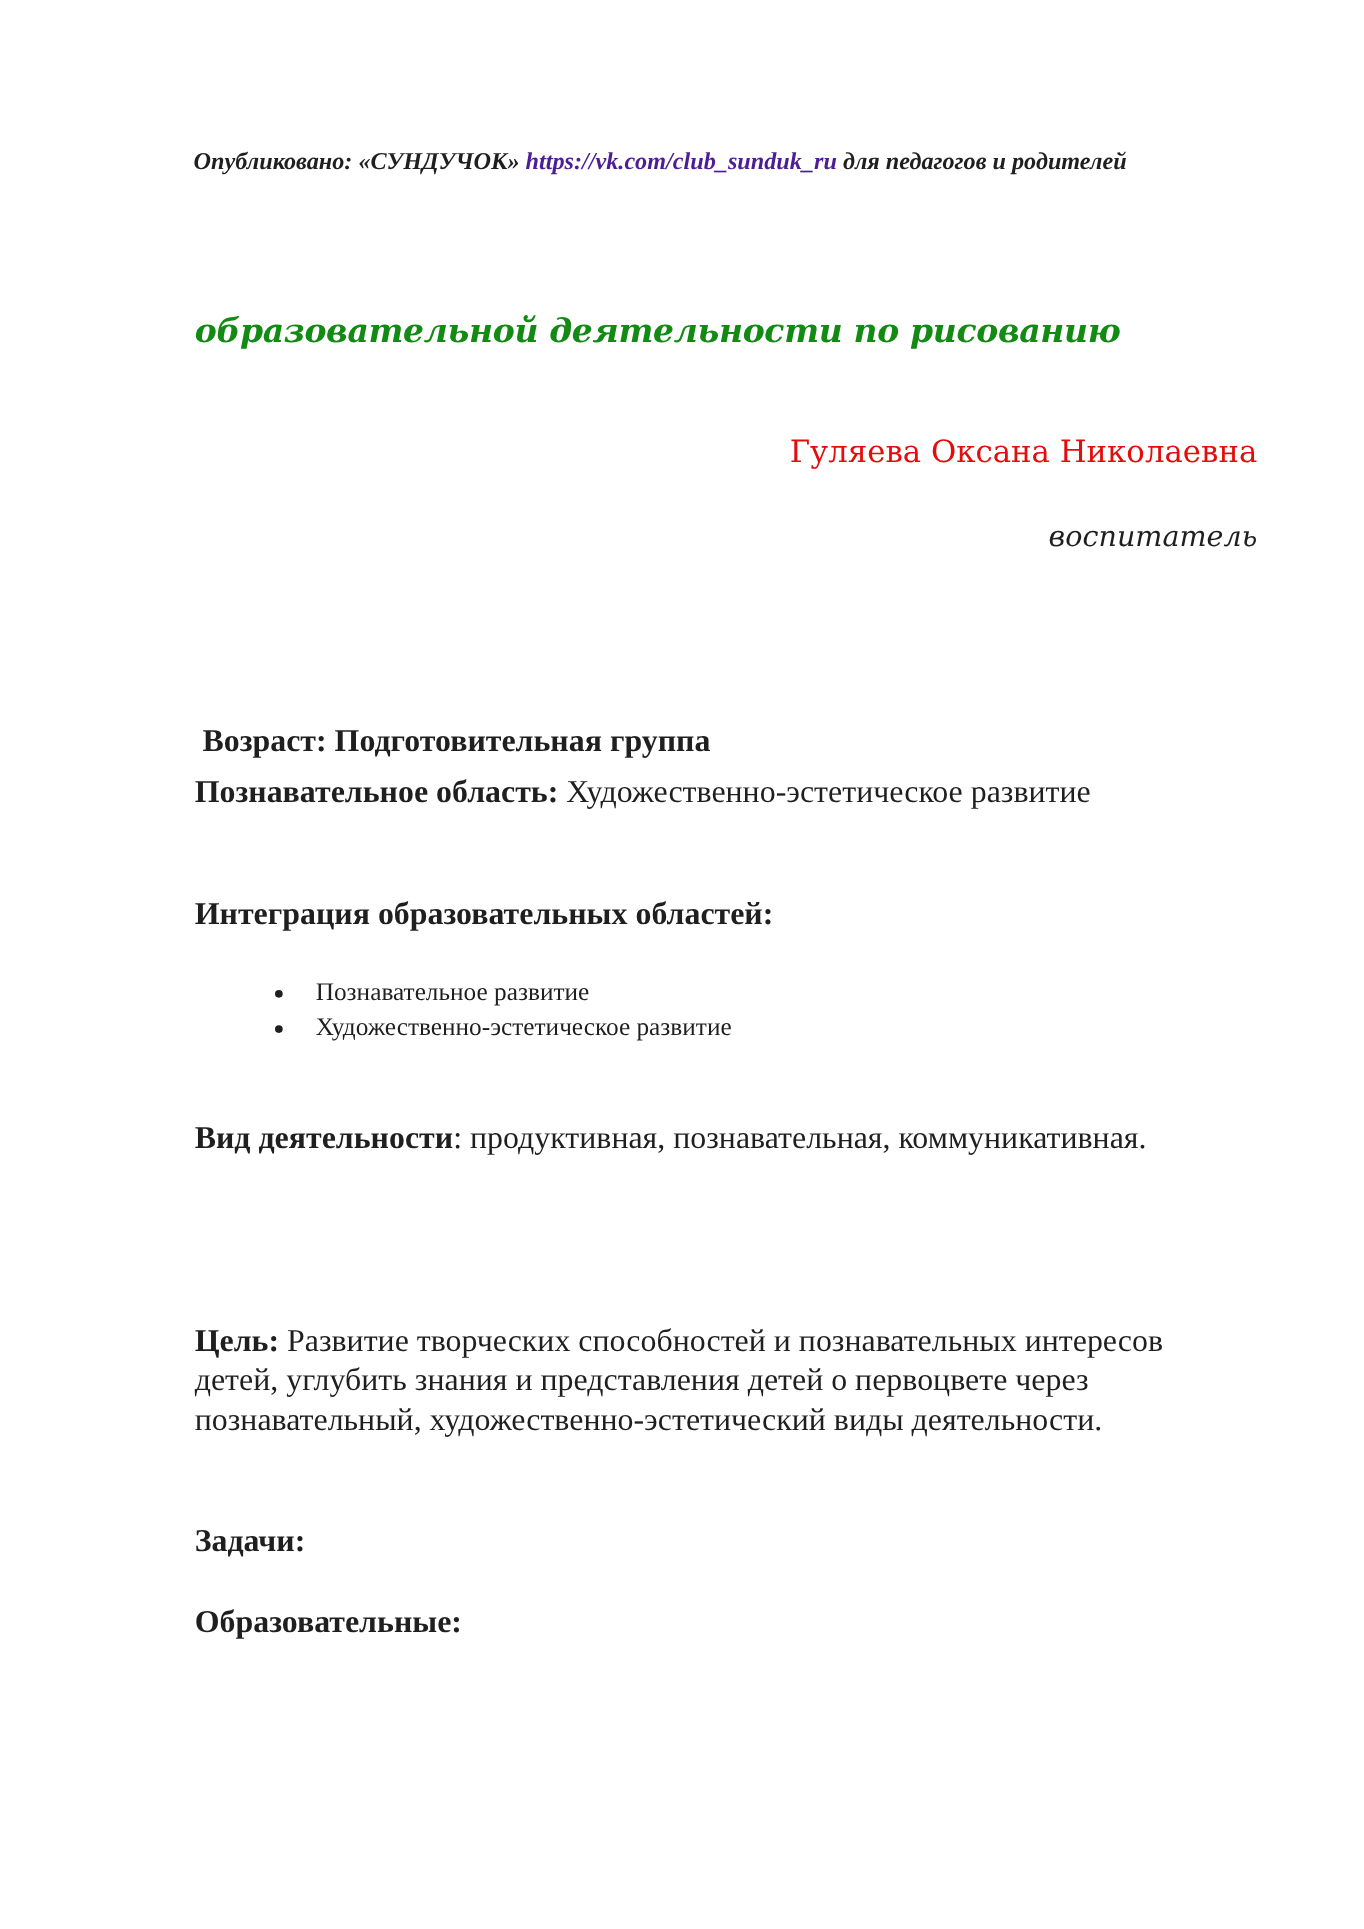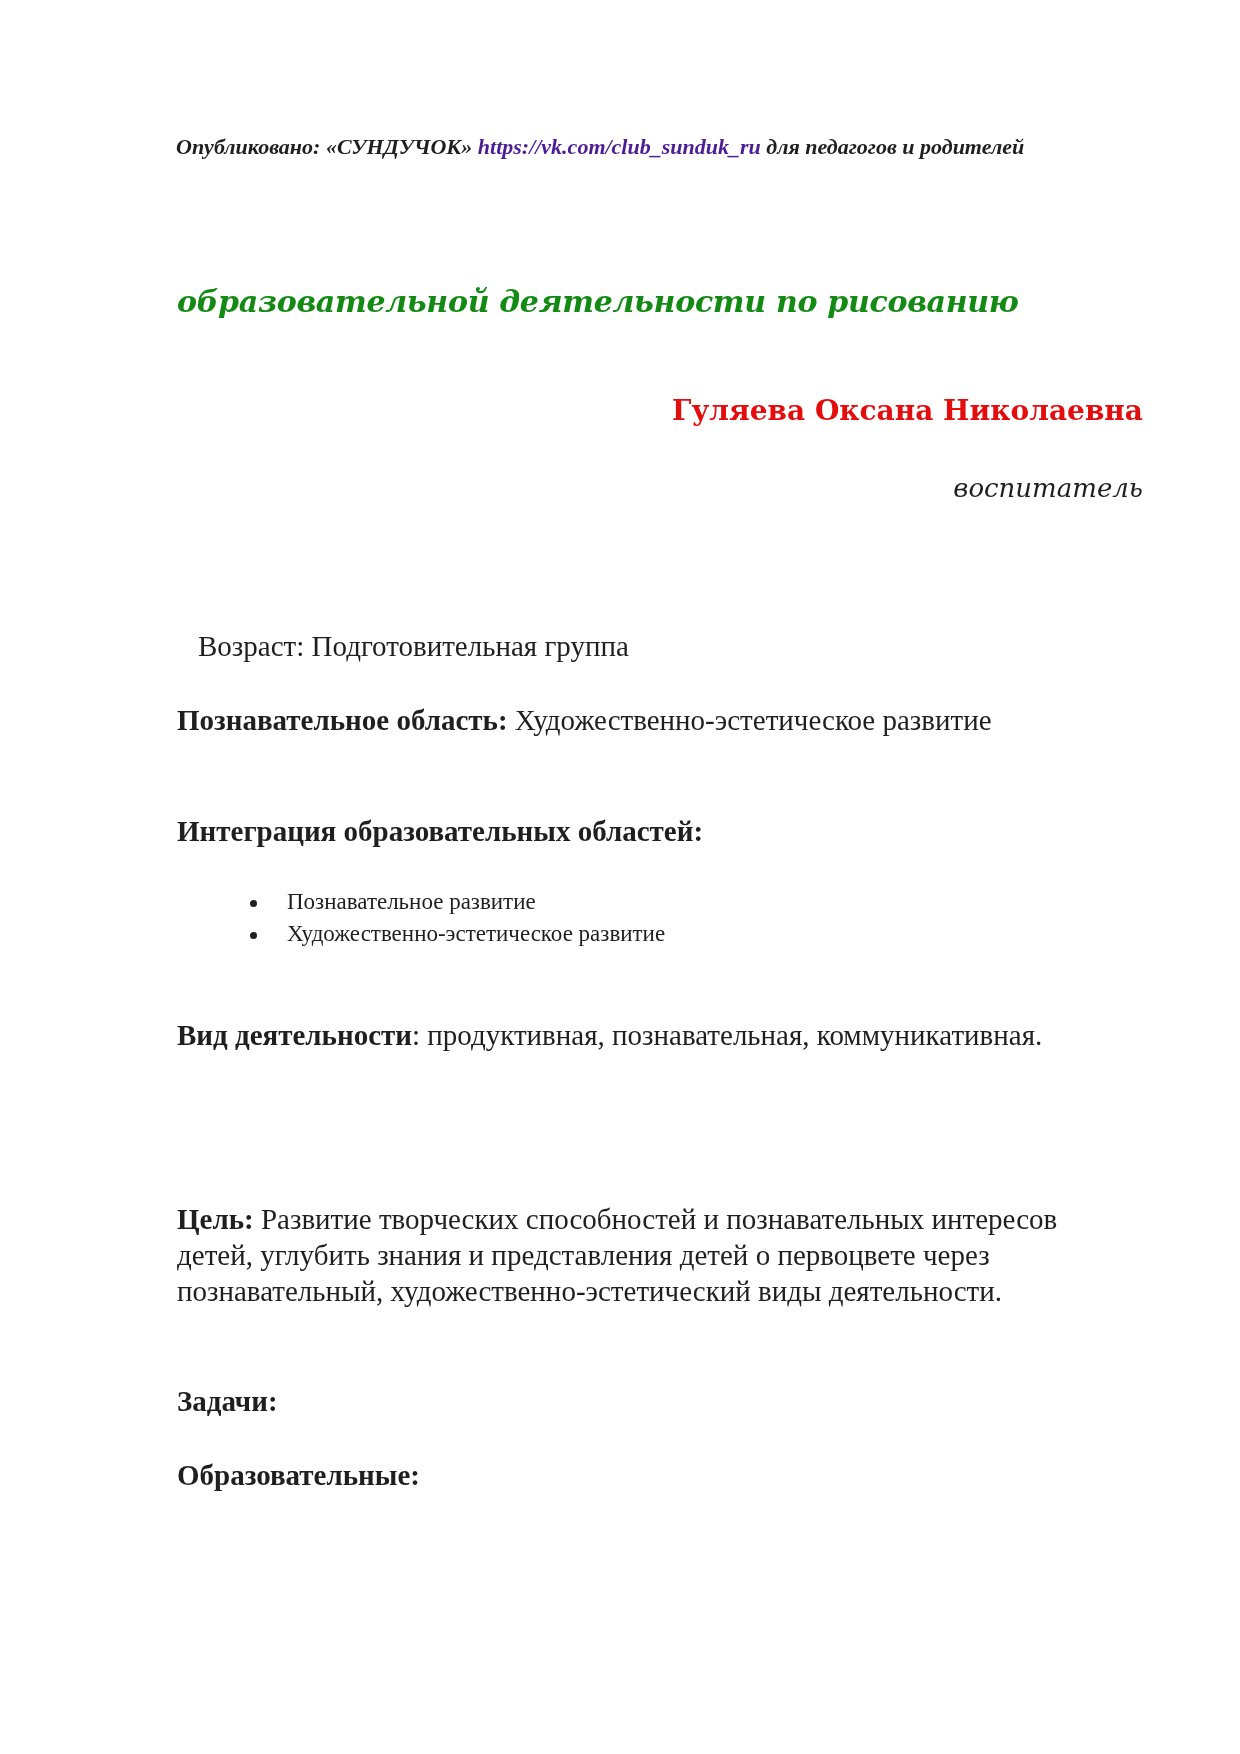--- a/index.html
+++ b/index.html
@@ -41,21 +41,21 @@
       font-size: 30px;
       line-height: 38px;
       color: #138a13;
       letter-spacing: -0.3px;
     }
 
     .author {
       right: 97px;
       top: 394px;
       font-family: "DejaVu Serif", serif;
-      font-weight: bold;
+      font-weight: normal;
       font-size: 28px;
       color: #e30d0d;
       white-space: nowrap;
       margin-left: 40px;
     }
 
     .role {
       right: 97px;
       top: 473px;
       font-family: "DejaVu Serif", serif;
@@ -68,21 +68,21 @@
       left: 177px;
       width: 960px;
       font-size: 29px;
       line-height: 36px;
       color: #1f1f1f;
     }
     .para b, .para .label {
       font-weight: bold;
     }
 
-    .age { top: 628px; left: 184px; font-weight: normal; margin-left: 14px; }
+    .age { top: 656px; left: 184px; font-weight: bold; }
     .edu-area { top: 702px; }
     .integration { top: 813px; font-weight: bold; }
 
     .bullet-list {
       left: 250px;
       top: 886px;
       margin: 0;
       padding: 0;
       list-style: none;
       font-size: 23px;

